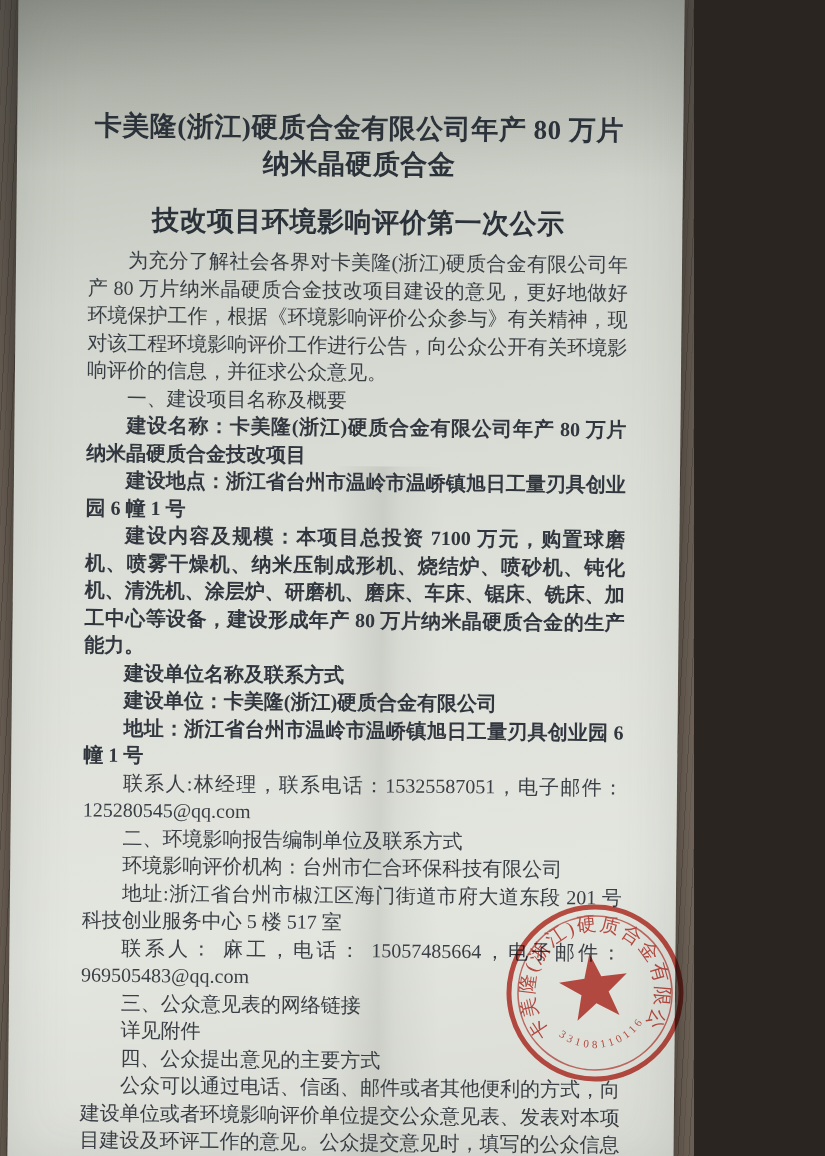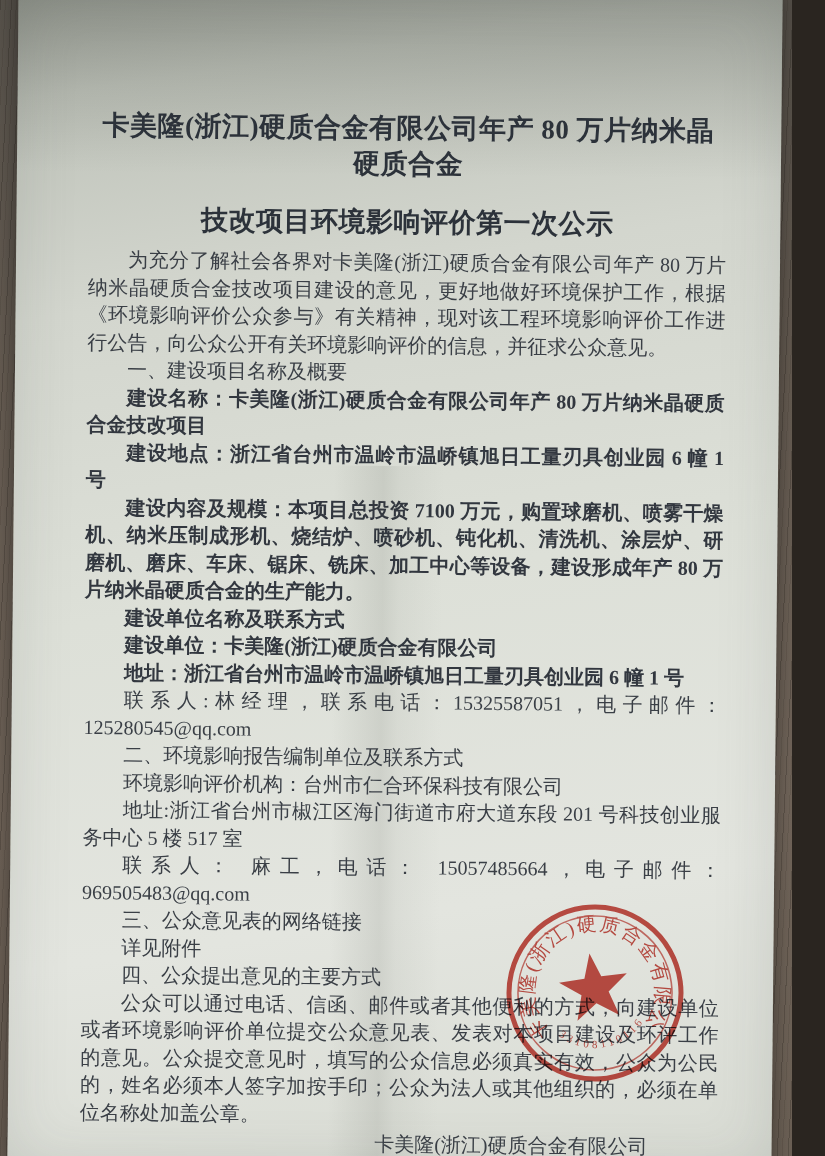--- a/index.html
+++ b/index.html
@@ -1,18 +1,18 @@
 <!DOCTYPE html>
 <html><head>
 <meta charset="utf-8">
 <style>
   html,body{margin:0;padding:0;}
   body{width:825px;height:1156px;overflow:hidden;background:#2a2520;}
   .photo{
-    position:relative;width:792px;height:1156px;overflow:hidden;
+    position:relative;width:694px;height:1156px;overflow:hidden;
     background:linear-gradient(178deg,#56514a 0%,#675d53 35%,#71655a 70%,#6b6055 100%);
   }
   .wood-grain{
     position:absolute;inset:0;
     background:repeating-linear-gradient(93deg,rgba(25,20,15,.22) 0 1px,transparent 1px 5px,rgba(40,32,25,.12) 5px 6px,transparent 6px 11px);
     pointer-events:none;
   }
   .paper{
     position:absolute;left:13px;right:15px;top:-14px;bottom:-14px;
     transform:rotate(.55deg);

